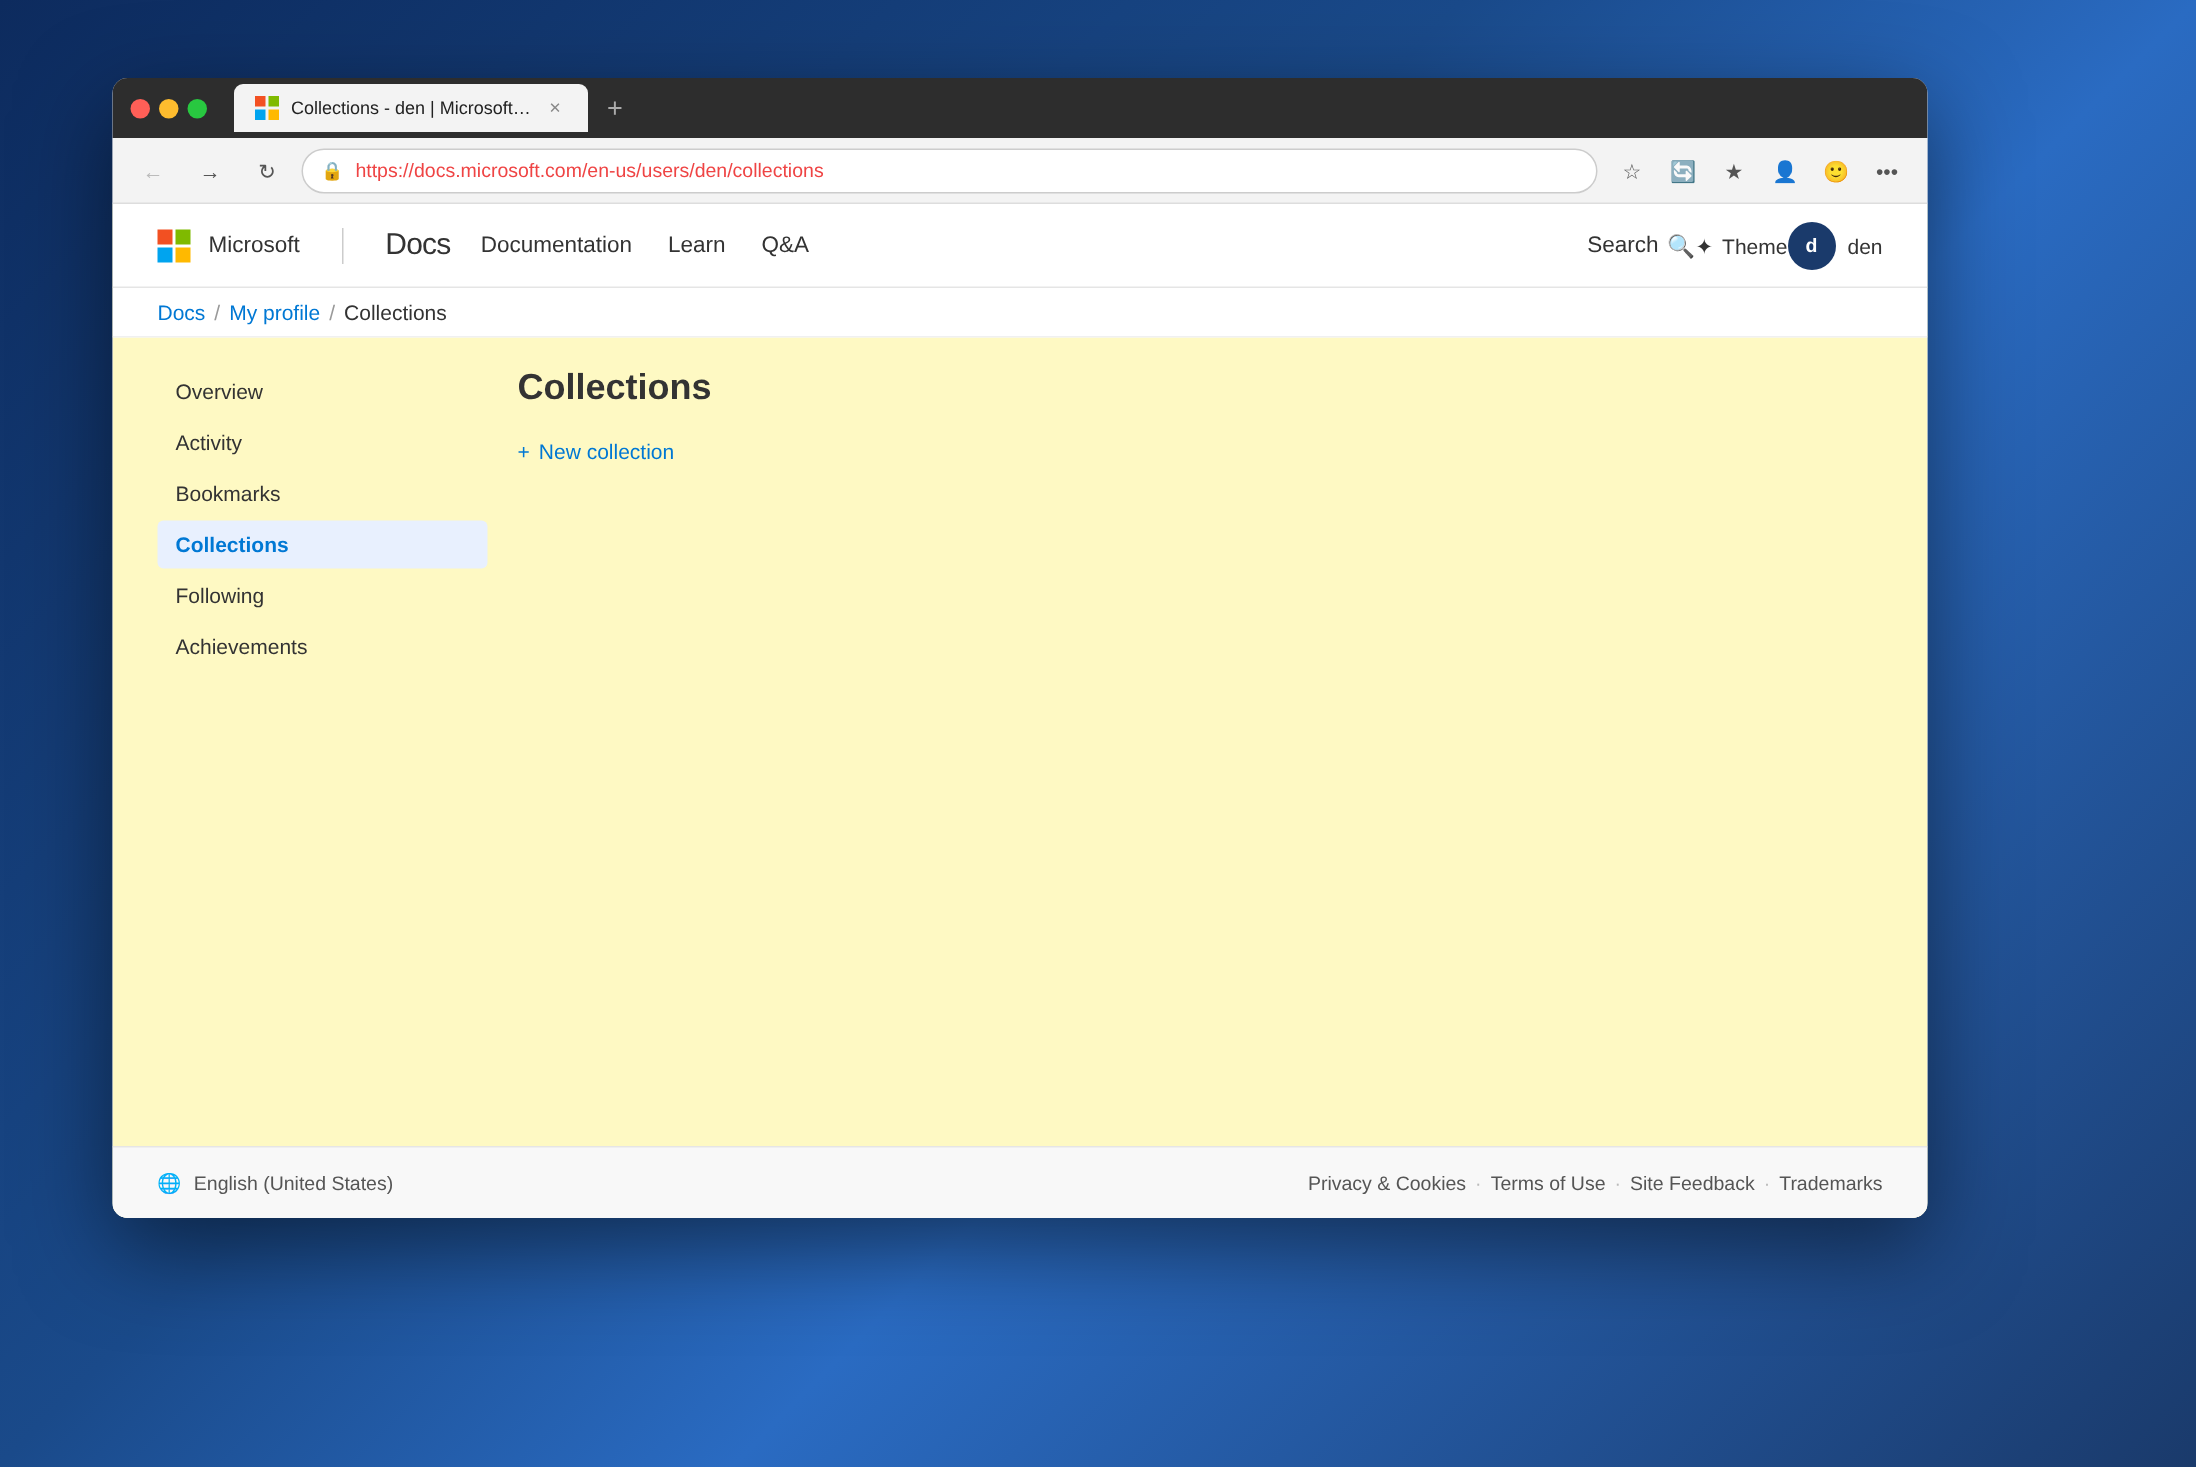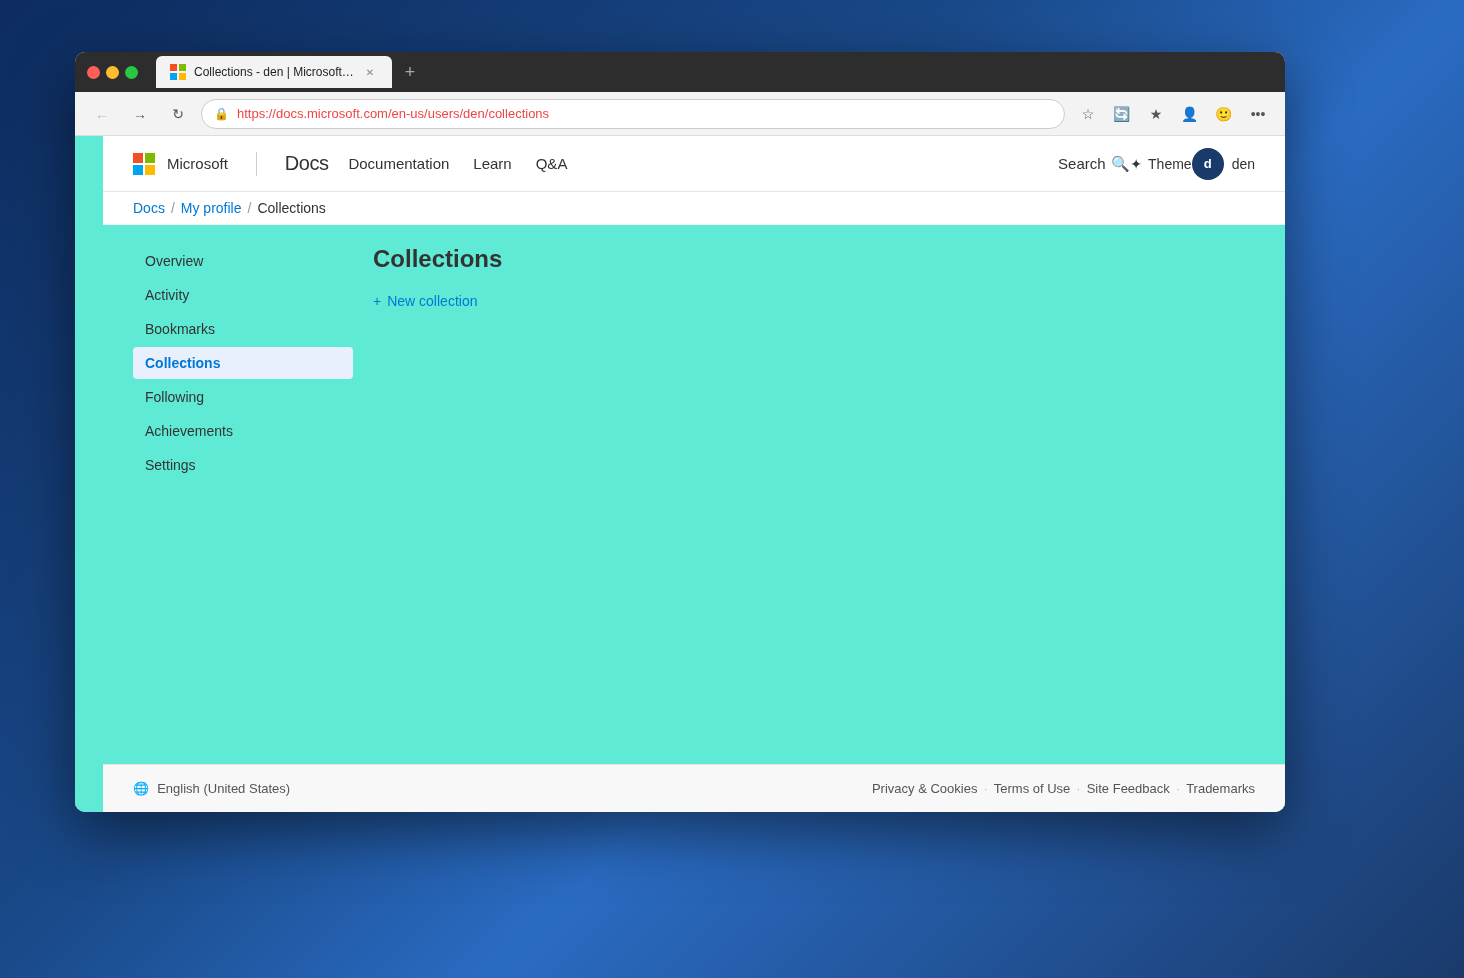--- a/index.html
+++ b/index.html
@@ -159,25 +159,24 @@
       color: #ef4444;
     }
     .nav-actions {
       display: flex;
       gap: 4px;
     }
 
     
     .page-content {
       flex: 1;
-      background: #5eead4;
+      background: #fef9c3;
       overflow-y: auto;
       display: flex;
       flex-direction: column;
-      padding-left: 28px;
     }
 
     
     .site-header {
       background: #fff;
       border-bottom: 1px solid #e5e5e5;
       padding: 0 30px;
       height: 56px;
       display: flex;
       align-items: center;
@@ -497,21 +496,20 @@
 
     <div class="main-layout">
 
       <div class="sidebar">
         <div class="sidebar-item">Overview</div>
         <div class="sidebar-item">Activity</div>
         <div class="sidebar-item">Bookmarks</div>
         <div class="sidebar-item active">Collections</div>
         <div class="sidebar-item">Following</div>
         <div class="sidebar-item">Achievements</div>
-        <div class="sidebar-item">Settings</div>
       </div>
 
       <div class="main-content">
         <h1 class="page-title">Collections</h1>
 
 
         <div class="new-collection-link">
           <span>+</span>
           <span>New collection</span>
         </div>

